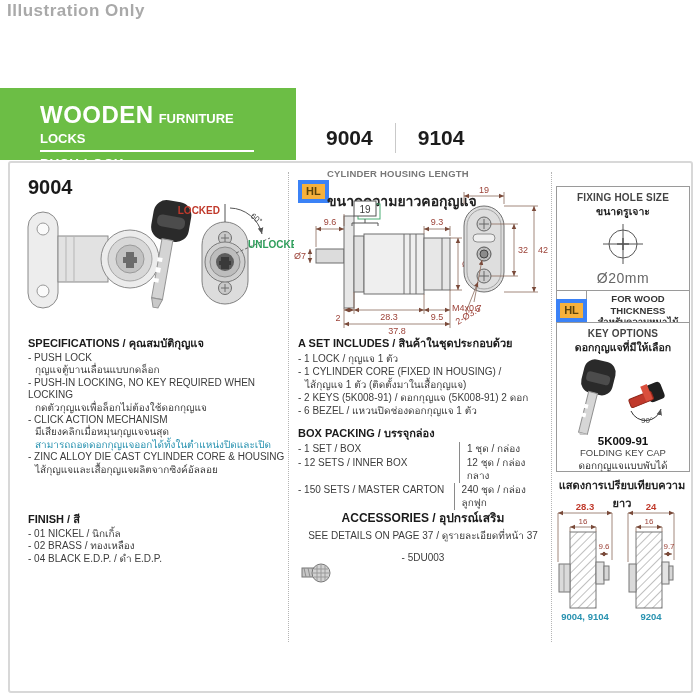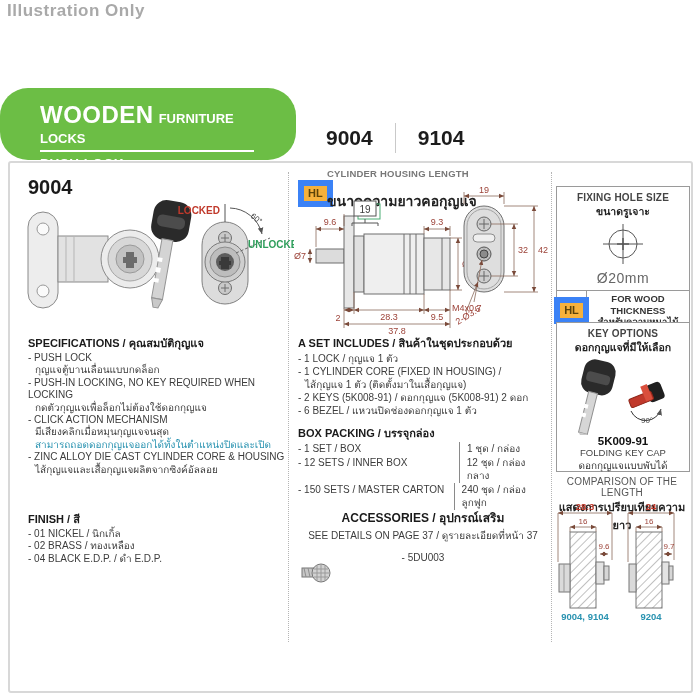--- a/index.html
+++ b/index.html
@@ -1,36 +1,36 @@
 <!DOCTYPE html>
 <html><head>
 <meta charset="utf-8">
 <style>
   html,body{margin:0;padding:0;background:#fff;}
   .page{position:relative;width:700px;height:700px;background:#fff;overflow:hidden;
         font-family:"Liberation Sans",sans-serif;color:#333;}
   .abs{position:absolute;}
   .watermark{left:7px;top:1px;font-size:17px;font-weight:bold;color:#a9a9a9;letter-spacing:.5px;}
-  .banner{left:0;top:88px;width:296px;height:72px;background:#6cbe45;color:#fff;border-radius:28px;}
+  .banner{left:0;top:88px;width:296px;height:72px;background:#6cbe45;color:#fff;}
   .banner-inner{position:absolute;left:40px;top:13px;width:220px;}
   .banner-main{font-size:24px;font-weight:bold;letter-spacing:.5px;}
   .banner-suffix{font-size:13px;font-weight:bold;margin-left:5px;}
   .banner-rule{height:2px;background:#fff;margin-top:3px;width:214px;}
   .banner-sub{font-size:13.5px;font-weight:bold;margin-top:4px;letter-spacing:.5px;}
   .models{left:304px;top:122px;height:32px;display:flex;align-items:center;}
   .model-num{font-size:21px;font-weight:bold;color:#1c1c1c;padding:0 22px;}
   .model-div{width:1px;height:30px;background:#c9c9c9;}
   .content-box{left:8px;top:161px;width:681px;height:528px;border:2px solid #d8d8d8;border-radius:3px;background:#fff;}
   .vdot{width:0;border-left:1px dotted #b5b5b5;}
   .sec-title{font-size:11px;font-weight:bold;color:#1a1a1a;}
   .txt{font-size:10px;line-height:12.4px;color:#3c3c3c;}
   .txt .indent{padding-left:7px;}
   .teal{color:#2892b0;}
   .big-model{font-size:20px;font-weight:bold;color:#1a1a1a;}
-  .hl-badge{display:inline-block;background:#f6b13c;border:6px solid #3b82f6;color:#5c4308;
+  .hl-badge{display:inline-block;background:#f6b13c;border:4px solid #3b82f6;color:#5c4308;
             font-size:11px;font-weight:bold;padding:1px 4px;line-height:13px;}
   .draw-title-en{font-size:9.5px;font-weight:bold;color:#787878;letter-spacing:.2px;}
   .draw-title-th{font-size:14px;font-weight:bold;color:#222;}
   .rbox{border:1px solid #9a9a9a;background:#fff;}
   .rbox-title-en{font-size:10px;font-weight:bold;color:#444;text-align:center;letter-spacing:.2px;}
   .rbox-title-th{font-size:10.5px;font-weight:bold;color:#222;text-align:center;}
   .fix-value{font-size:14px;color:#666;text-align:center;letter-spacing:.5px;}
   .wt-grid{display:grid;grid-template-columns:30px 1fr;border-top:1px solid #9a9a9a;}
   .wt-cell{border-bottom:1px solid #9a9a9a;display:flex;align-items:center;justify-content:center;padding:2px;}
   .wt-cell.left{border-right:1px solid #9a9a9a;}
@@ -356,21 +356,20 @@
         <path d="M2,28 A 16 16 0 0 0 32,26" fill="none" stroke="#333" marker-end="url(#arrg)"></path>
         <text x="18" y="40" text-anchor="middle" class="angtxt">90°</text>
       </g>
     </svg>
     <div class="ko-code">5K009-91</div>
     <div class="ko-en">FOLDING KEY CAP</div>
     <div class="ko-th">ดอกกุญแจแบบพับได้</div>
   </div>
 
   <div class="abs" style="left:550px;top:476px;width:144px;">
-    <div class="cmp-title-en">COMPARISON OF THE LENGTH</div>
     <div class="cmp-title-th">แสดงการเปรียบเทียบความยาว</div>
   </div>
 
   <svg class="abs" style="left:556px;top:502px;" width="64" height="120" viewBox="0 0 64 120">
     <text x="29" y="8" text-anchor="middle" class="cmp-total">28.3</text>
     <g stroke="#8a6a5a" stroke-width="0.8" fill="none">
       <line x1="2" y1="11" x2="56" y2="11" marker-start="url(#arr)" marker-end="url(#arr)"></line>
       <line x1="2" y1="11" x2="2" y2="60"></line>
         <line x1="56" y1="11" x2="56" y2="58"></line>
       <line x1="14" y1="25" x2="40" y2="25" marker-start="url(#arr)" marker-end="url(#arr)"></line>

